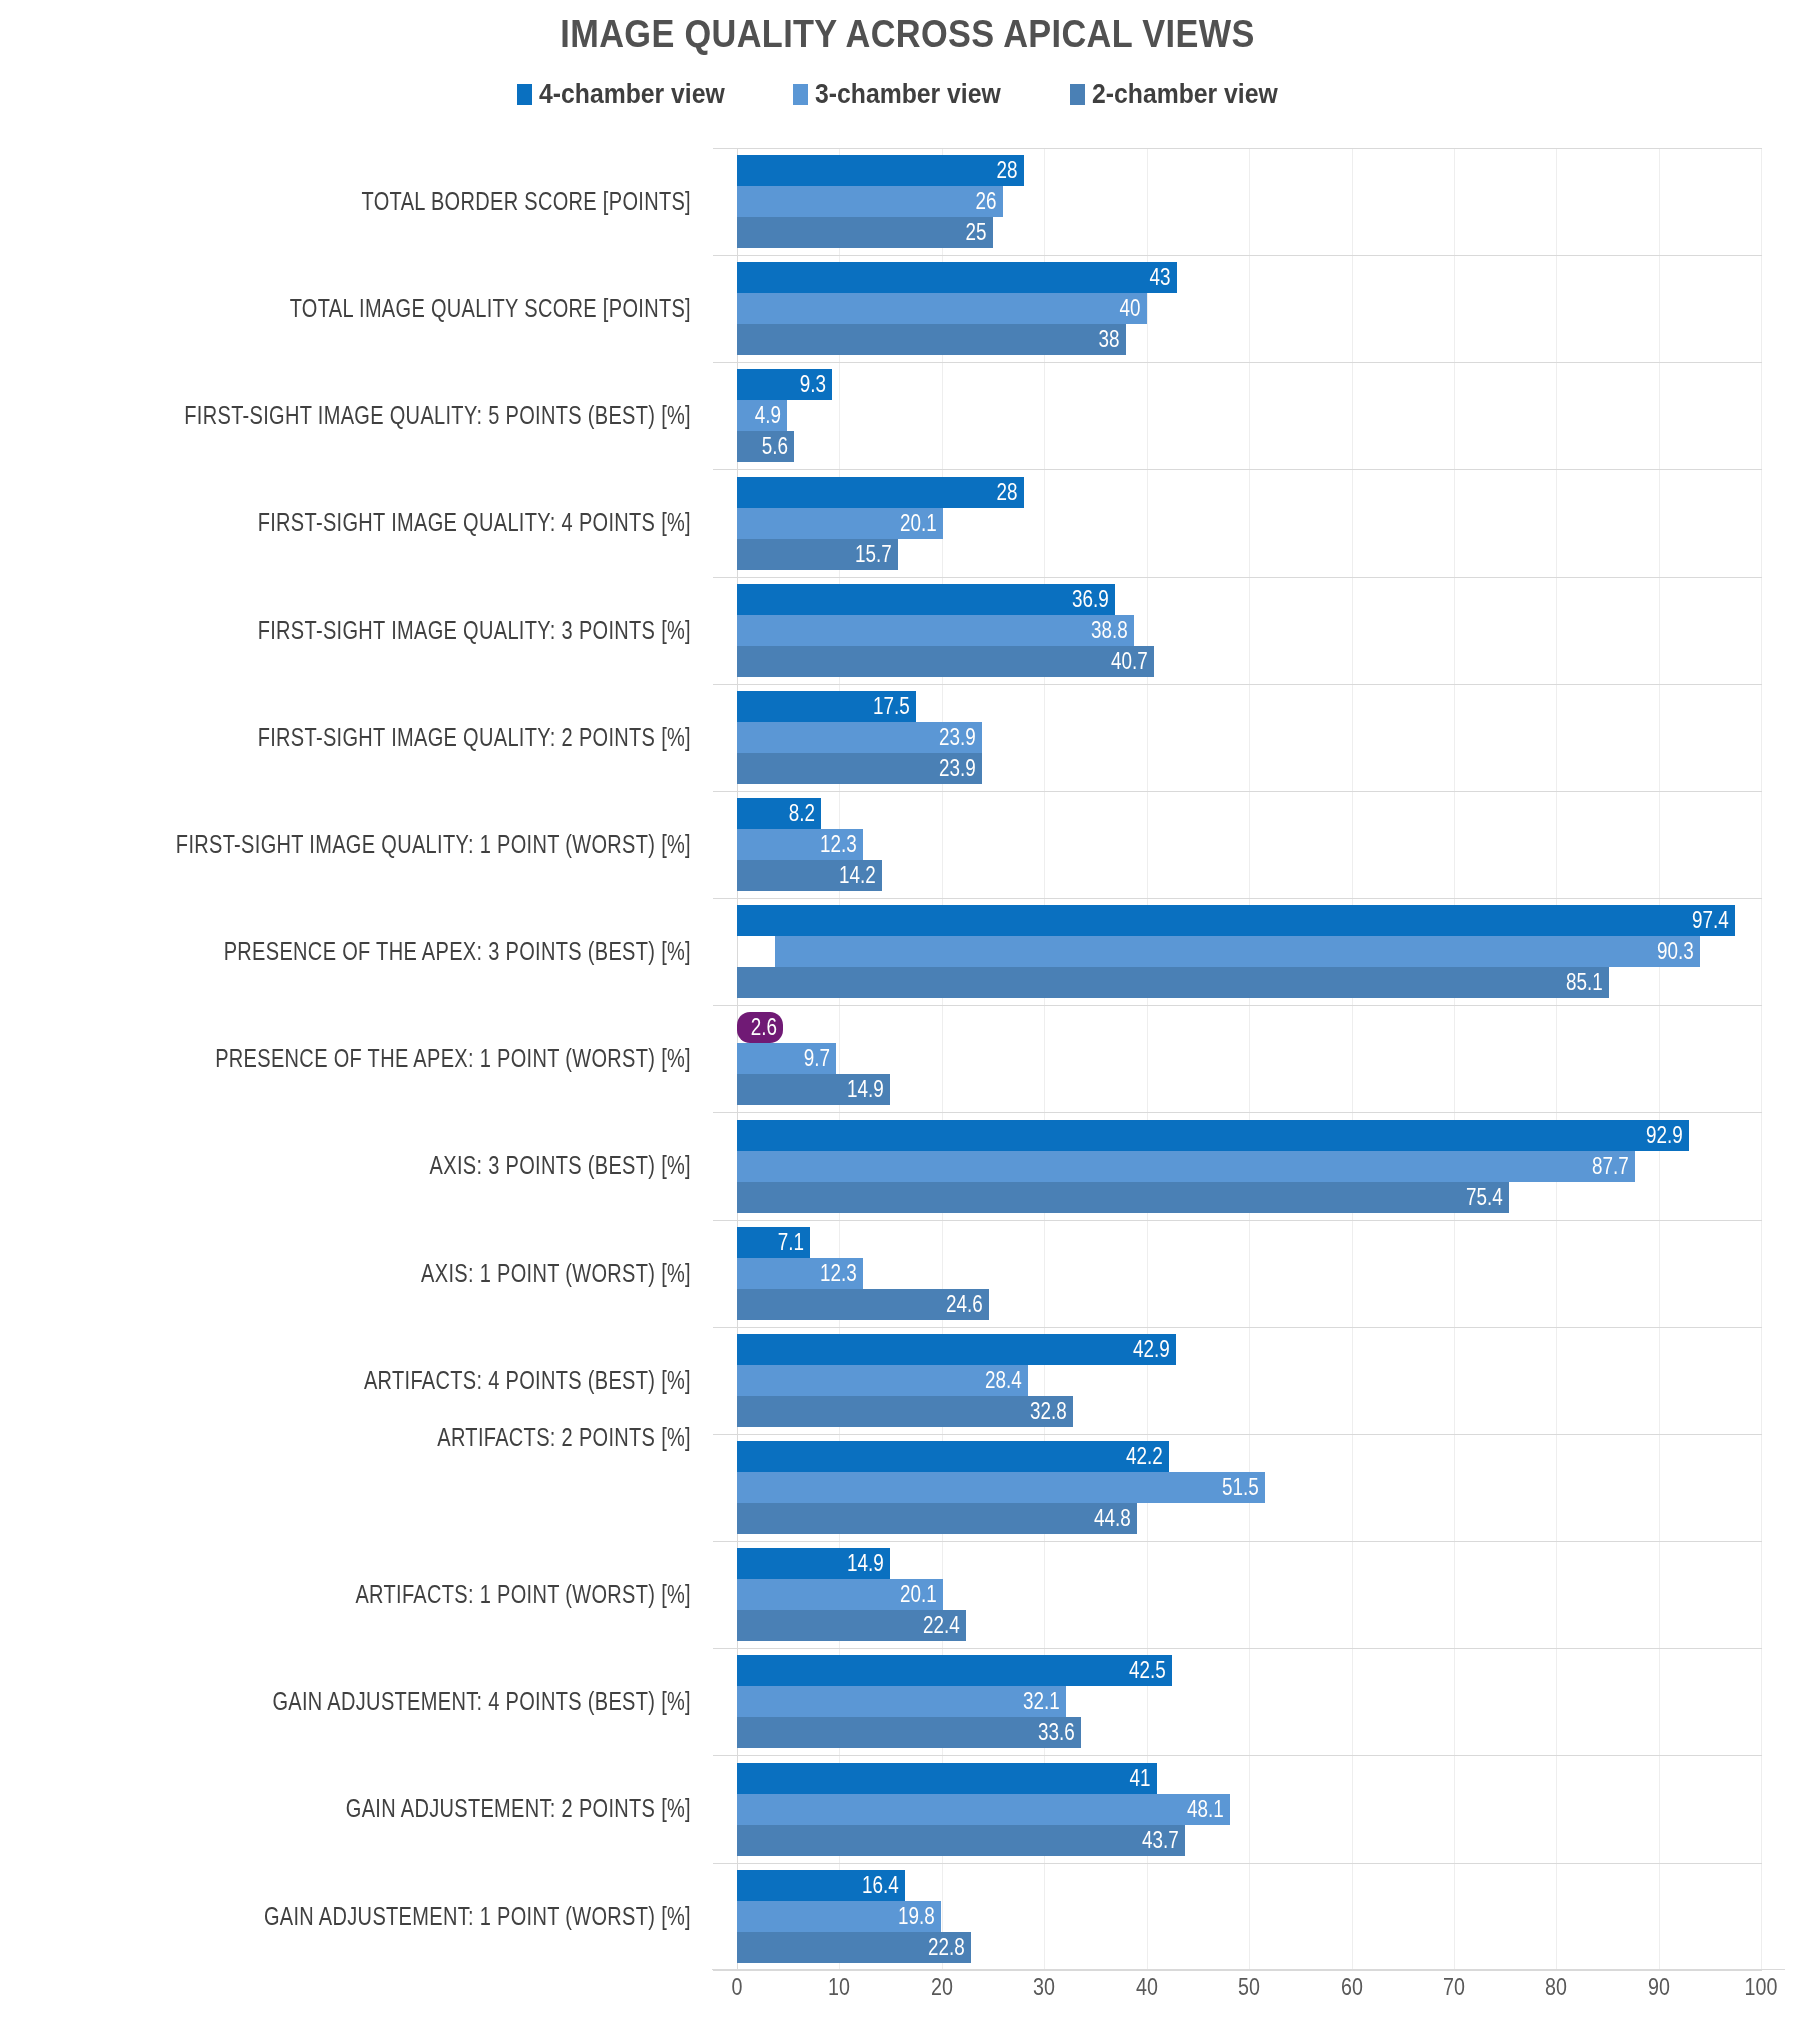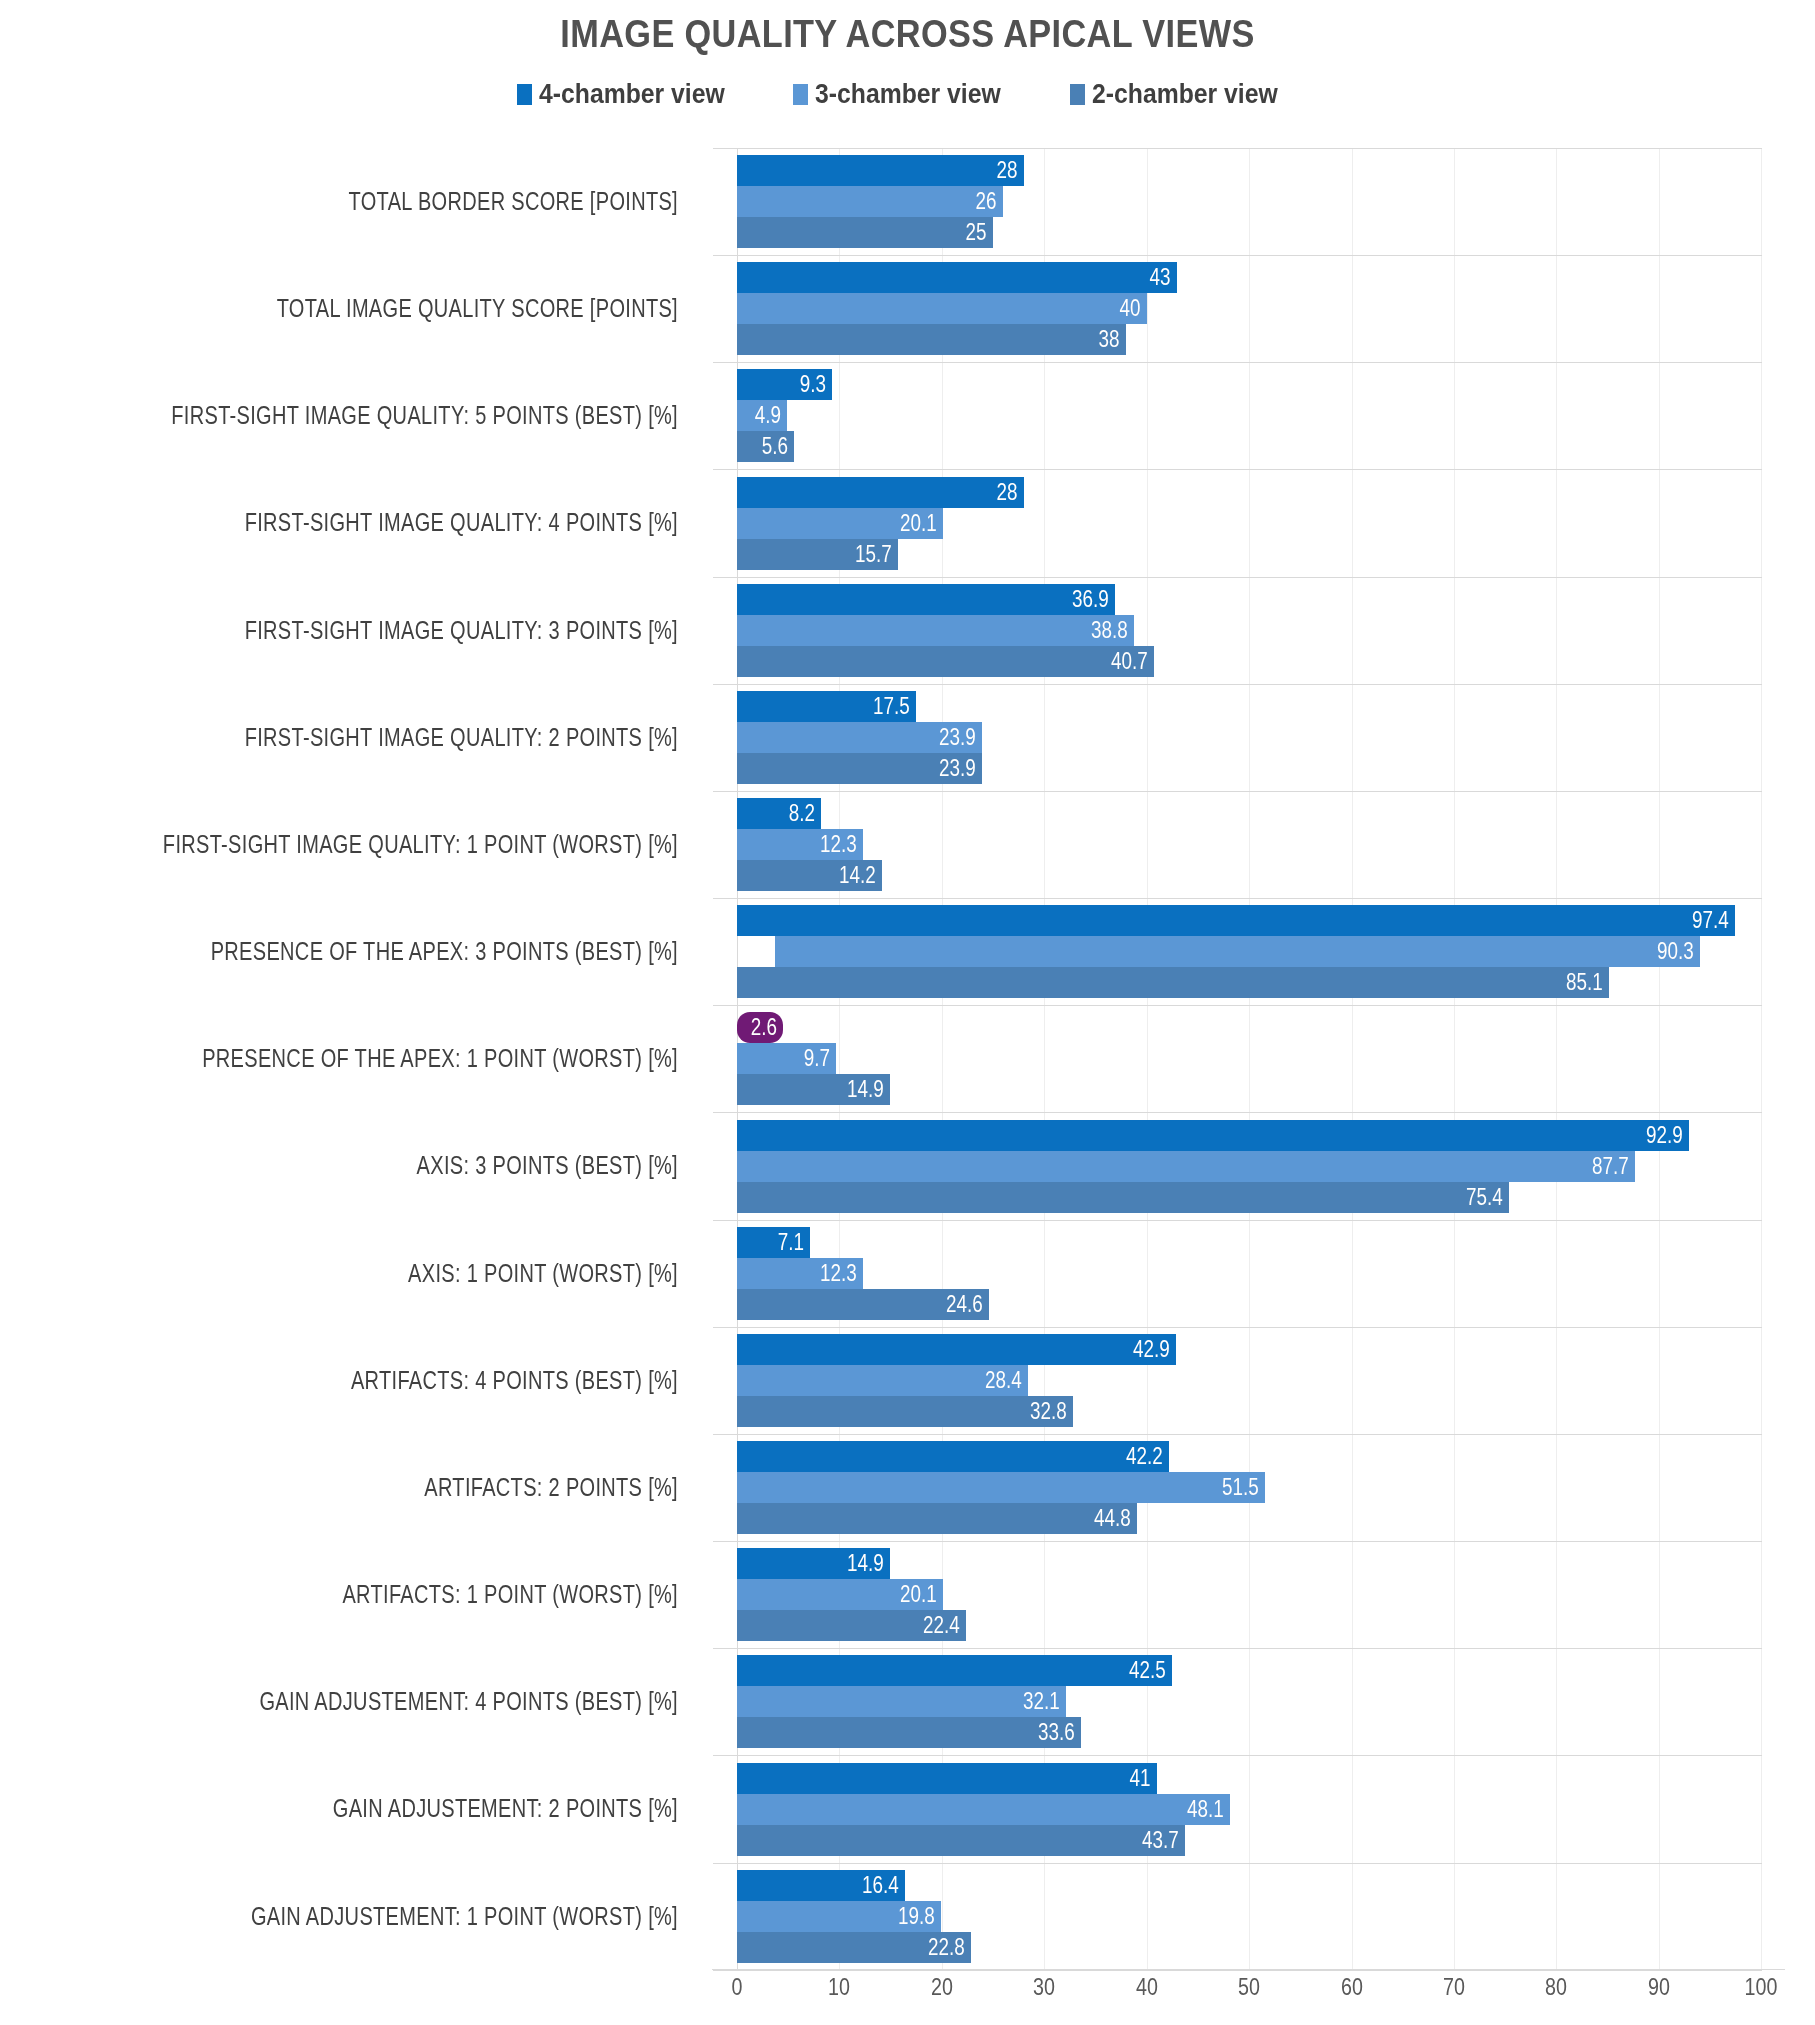--- a/index.html
+++ b/index.html
@@ -129,20 +129,21 @@
     letter-spacing: 0.4px;
     transform: scaleX(0.80);
     transform-origin: right center;
   }
   .cat-label-box {
     position: absolute;
     left: 0;
     width: 709px;
     display: flex;
     align-items: center;
+    justify-content: flex-end;
     padding-right: 17.7px;
   }
 
   
   .xaxis {
     position: absolute;
     left: 737px;
     top: 1969px;
     width: 1049px;
     height: 49px;
@@ -372,21 +373,21 @@
           <span class="bar-label">42.9</span>
         </div>
         <div class="bar" style="width: 291px; background: rgb(91, 151, 213);">
           <span class="bar-label">28.4</span>
         </div>
         <div class="bar" style="width: 336px; background: rgb(74, 128, 181);">
           <span class="bar-label">32.8</span>
         </div>
       </div>
       <div class="gridline-h" style="top: 1286px;"></div>
-      <div class="cat-label-box" style="top: 1286px; height: 107px; left: -737px;">
+      <div class="cat-label-box" style="top: 1236px; height: 107px; left: -737px;">
         <div class="cat-label" style="position: static;">ARTIFACTS: 2 POINTS [%]</div>
       </div>
       <div class="row" style="top: 1293px; height: 93px;">
         <div class="bar" style="width: 432px; background: rgb(10, 112, 192);">
           <span class="bar-label">42.2</span>
         </div>
         <div class="bar" style="width: 528px; background: rgb(91, 151, 213);">
           <span class="bar-label">51.5</span>
         </div>
         <div class="bar" style="width: 400px; background: rgb(74, 128, 181);">

